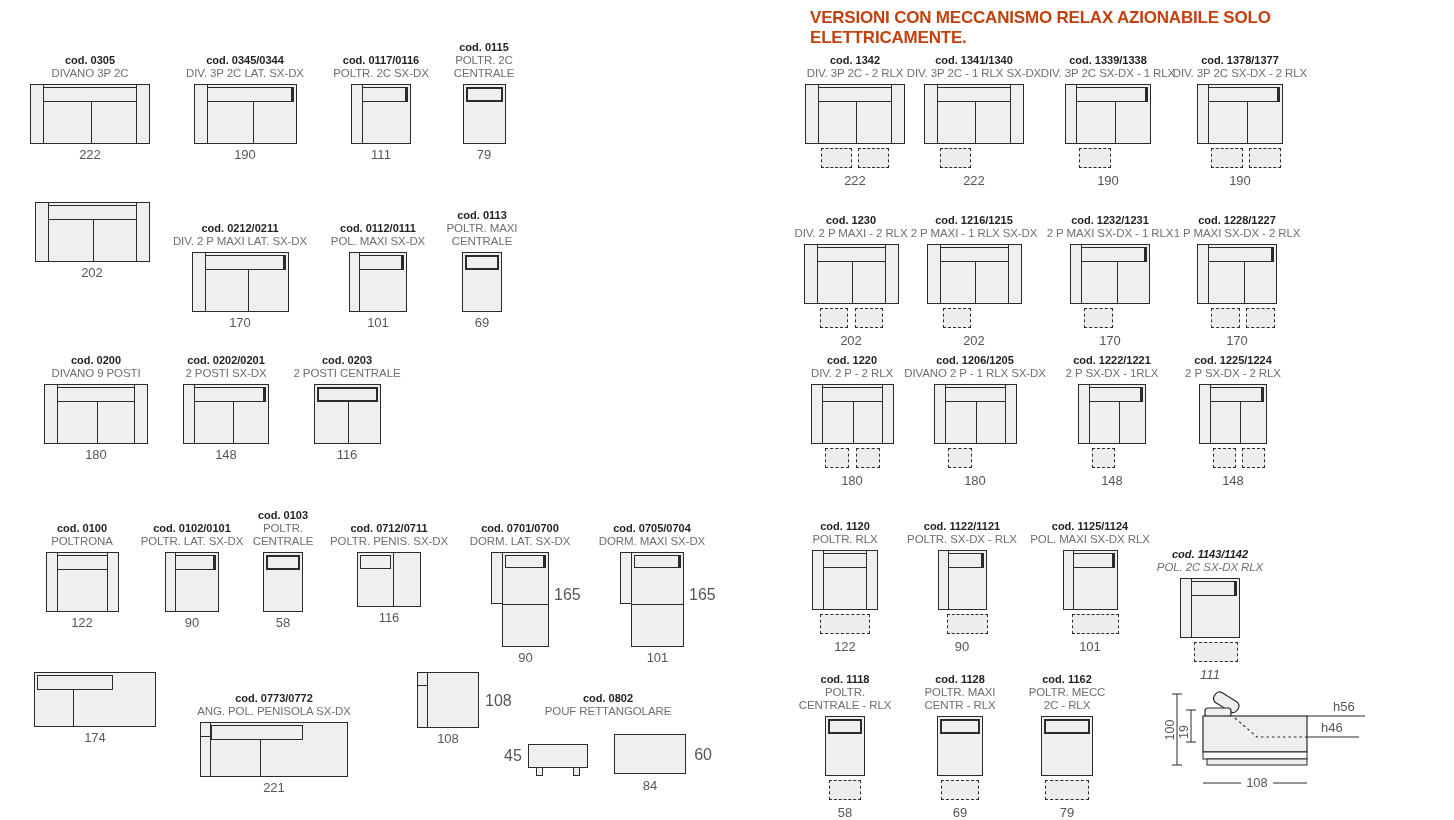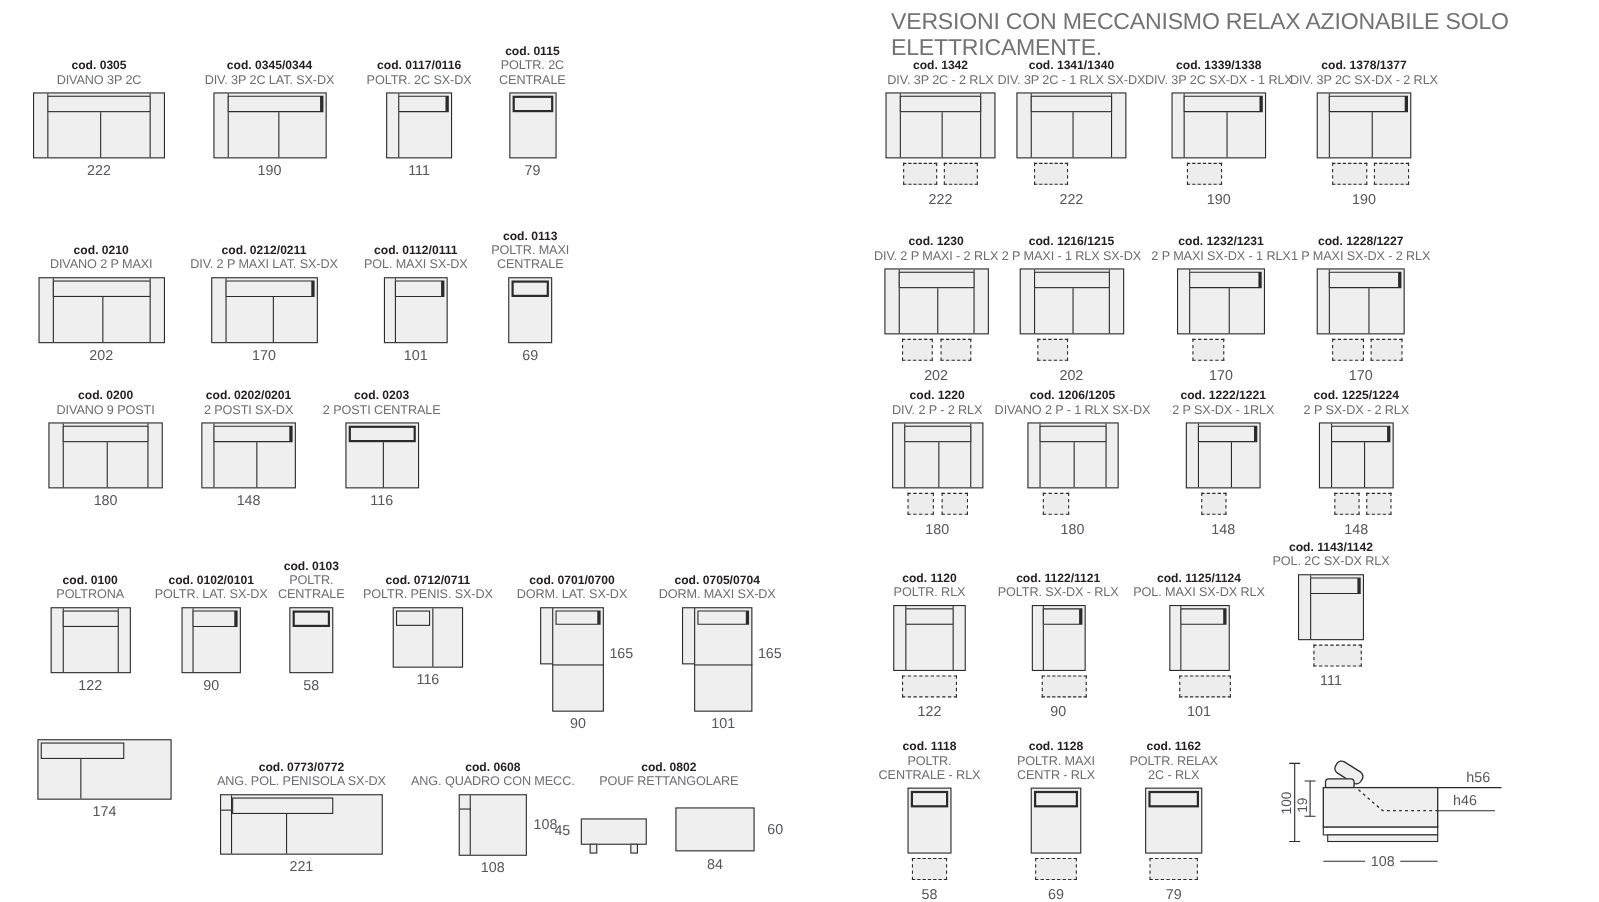--- a/index.html
+++ b/index.html
@@ -10,21 +10,21 @@
     --txt3:#55565a;
   }
   *{margin:0;padding:0;box-sizing:border-box;}
   html,body{background:#ffffff;}
   body{
     width:1454px;height:820px;position:relative;overflow:hidden;
     font-family:"Liberation Sans","DejaVu Sans",sans-serif;
   }
   .title{
     position:absolute;left:810px;top:8px;width:620px;
-    font-size:21px;font-weight:normal;color:#737373;letter-spacing:-0.2px;
+    font-size:17px;font-weight:bold;color:#c2410c;letter-spacing:-0.2px;
   }
   .card{position:absolute;width:170px;display:flex;flex-direction:column;align-items:center;}
   .labels{
     height:46px;width:176px;display:flex;flex-direction:column;
     justify-content:flex-end;align-items:center;margin-bottom:4px;
   }
   .code{font-size:11px;font-weight:bold;color:var(--txt1);white-space:nowrap;text-align:center;}
   .name{
     font-size:11.5px;color:var(--txt2);text-align:center;
     white-space:pre-line;line-height:1.12;letter-spacing:-0.1px;margin-top:1px;
@@ -37,21 +37,21 @@
   .back{position:absolute;top:2px;height:15px;border:1px solid var(--line);background:var(--fill);}
   .back.bold{border-width:2px;}
   .back.endDx{border-right-width:3px;}
   .seatdiv{position:absolute;top:17px;bottom:0;width:1px;background:var(--line);}
   .hline{position:absolute;height:1px;background:var(--line);}
   .vline{position:absolute;width:1px;background:var(--line);}
   .foot{
     position:absolute;height:20px;border:1.5px dashed var(--line);
     background:#ededed;
   }
-  .sidelabel{position:absolute;font-size:13px;color:var(--txt3);white-space:nowrap;}
+  .sidelabel{position:absolute;font-size:16px;color:var(--txt3);white-space:nowrap;}
   .rect{position:absolute;background:var(--fill);border:1px solid var(--line);}
   svg text{font-family:"Liberation Sans","DejaVu Sans",sans-serif;fill:var(--txt3);}
 </style>
 </head>
 <body>
 
 <div id="root">
   <div class="title">VERSIONI CON MECCANISMO RELAX AZIONABILE SOLO ELETTRICAMENTE.</div>
   <div id="left-section">
       <div class="card" style="left: 5px; top: 34px;">
@@ -103,24 +103,20 @@
 CENTRALE</div>
         </div>
         <div class="figwrap" style="width: 43px; height: 60px;">
           <div class="fig" style="width: 43px; height: 60px;">
             <div class="back bold" style="left: 2px; right: 2px;"></div>
           </div>
         </div>
         <div class="dim">79</div>
       </div>
       <div class="card" style="left: 7px; top: 202px;">
-        <div class="labels">
-          <div class="code">cod. 0210</div>
-          <div class="name">DIVANO 2 P MAXI</div>
-        </div>
         <div class="figwrap" style="width: 115px; height: 60px;">
           <div class="fig" style="width: 115px; height: 60px;">
             <div class="armL" style="width: 13px;"></div>
             <div class="armR" style="width: 13px;"></div>
             <div class="back" style="left: 12px; right: 12px;"></div>
             <div class="seatdiv" style="left: 57.5px;"></div>
           </div>
         </div>
         <div class="dim">202</div>
       </div>
@@ -307,24 +303,20 @@
           <div class="fig" style="width: 148px; height: 55px;">
             <div class="armL" style="width: 10px;"></div>
             <div class="hline" style="left: 0px; width: 10px; top: 13px;"></div>
             <div class="back" style="left: 10px; width: 92px;"></div>
             <div class="seatdiv" style="left: 59px;"></div>
           </div>
         </div>
         <div class="dim">221</div>
       </div>
       <div class="card" style="left: 363px; top: 672px;">
-        <div class="labels">
-          <div class="code">cod. 0608</div>
-          <div class="name">ANG. QUADRO CON MECC.</div>
-        </div>
         <div class="figwrap" style="width: 62px; height: 56px;">
           <div class="fig" style="width: 62px; height: 56px;">
             <div class="armL" style="width: 10px;"></div>
             <div class="hline" style="left: 0px; width: 10px; top: 12px;"></div>
           </div>
           <div class="sidelabel" style="left: 68px; top: 20px;">108</div>
         </div>
         <div class="dim">108</div>
       </div>
       <div class="card" style="left: 523px; top: 672px;">
@@ -576,21 +568,21 @@
         </div>
         <div class="figwrap" style="width: 55px; height: 86px;">
           <div class="fig" style="width: 55px; height: 60px;">
             <div class="armL" style="width: 10px;"></div>
             <div class="back endDx" style="left: 9px; right: 2px;"></div>
           </div>
           <div class="foot" style="left: 9px; top: 64px; width: 47px;"></div>
         </div>
         <div class="dim">101</div>
       </div>
-      <div class="card" style="left: 1125px; top: 472px;">
+      <div class="card" style="left: 1125px; top: 528px; font-style: italic;">
         <div class="labels">
           <div class="code">cod. 1143/1142</div>
           <div class="name">POL. 2C SX-DX RLX</div>
         </div>
         <div class="figwrap" style="width: 60px; height: 86px;">
           <div class="fig" style="width: 60px; height: 60px;">
             <div class="armL" style="width: 11px;"></div>
             <div class="back endDx" style="left: 10px; right: 2px;"></div>
           </div>
           <div class="foot" style="left: 14px; top: 64px; width: 44px;"></div>
@@ -621,21 +613,21 @@
           <div class="fig" style="width: 46px; height: 60px;">
             <div class="back bold" style="left: 2px; right: 2px;"></div>
           </div>
           <div class="foot" style="left: 4px; top: 64px; width: 38px;"></div>
         </div>
         <div class="dim">69</div>
       </div>
       <div class="card" style="left: 982px; top: 666px;">
         <div class="labels">
           <div class="code">cod. 1162</div>
-          <div class="name">POLTR. RELAX
+          <div class="name">POLTR. MECC
 2C - RLX</div>
         </div>
         <div class="figwrap" style="width: 52px; height: 86px;">
           <div class="fig" style="width: 52px; height: 60px;">
             <div class="back bold" style="left: 2px; right: 2px;"></div>
           </div>
           <div class="foot" style="left: 4px; top: 64px; width: 44px;"></div>
         </div>
         <div class="dim">79</div>
       </div>

